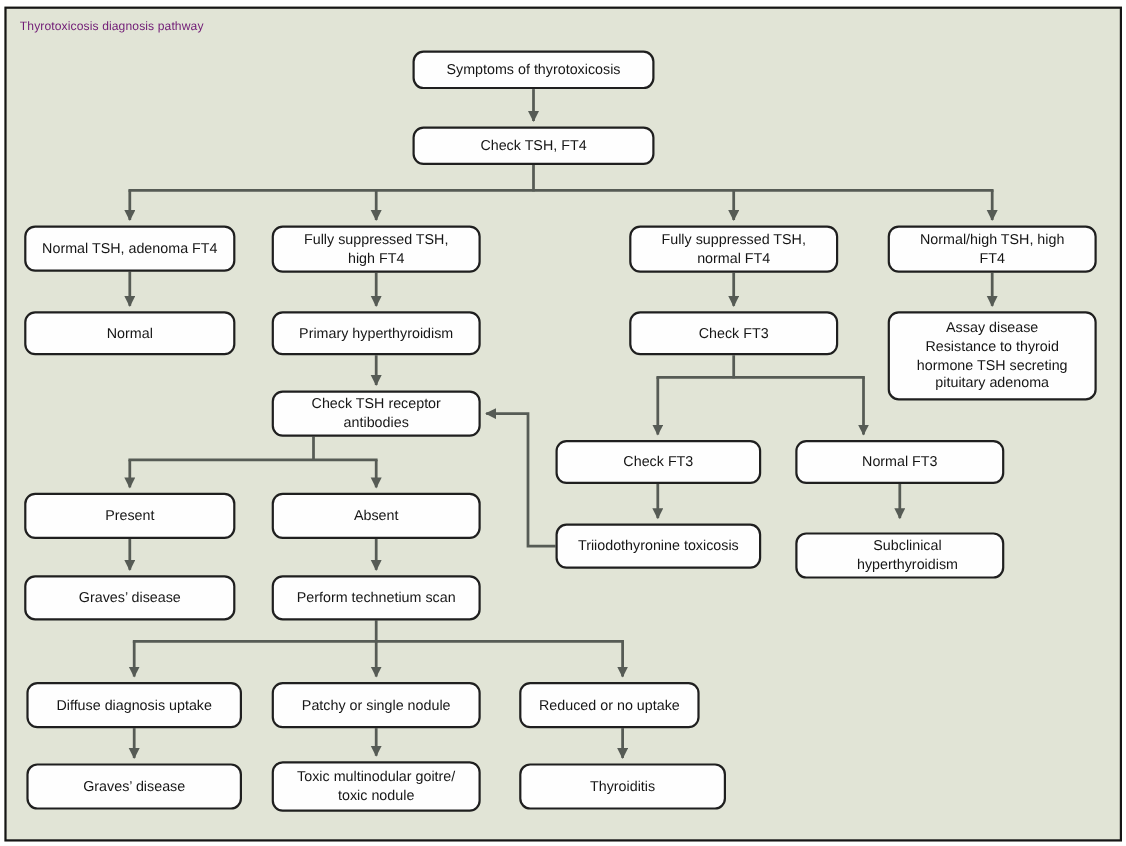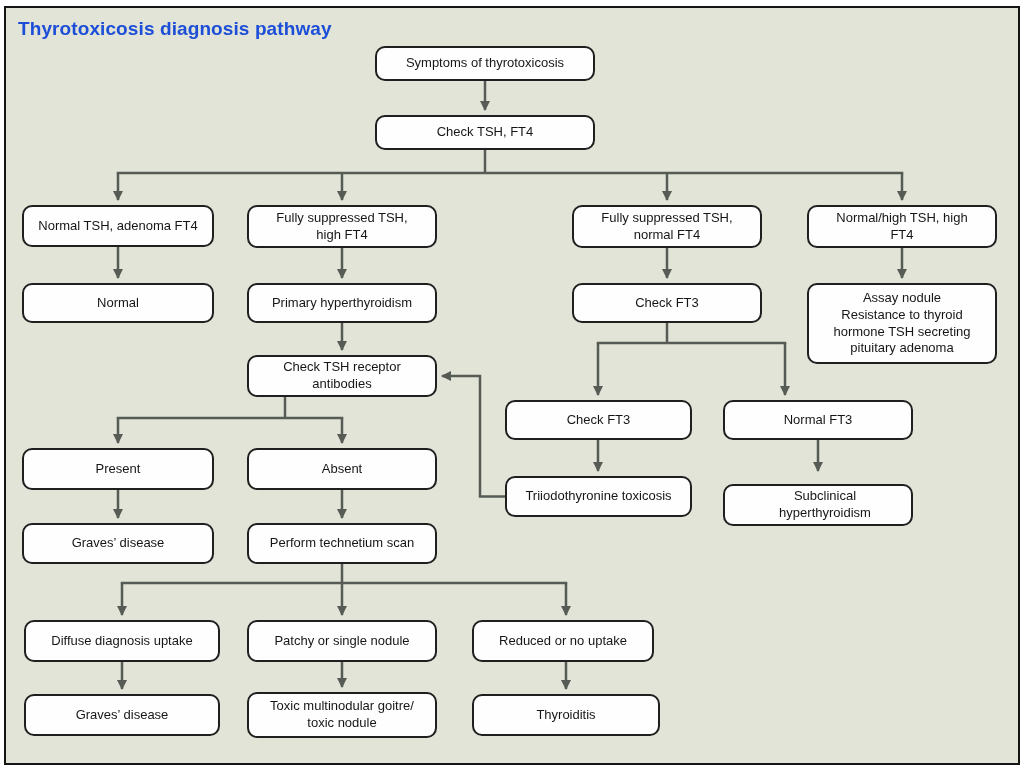--- a/index.html
+++ b/index.html
@@ -14,23 +14,23 @@
   .frame {
     position: absolute;
     left: 4px; top: 6px;
     width: 1016px; height: 759px;
     background: #e1e4d6;
     border: 2.5px solid #151515;
   }
   .diagram-title {
     position: absolute;
     left: 18px; top: 18px;
-    font-size: 19px;
-    font-weight: bold;
-    color: #1d4ed8;
+    font-size: 11px;
+    font-weight: normal;
+    color: #701a75;
     letter-spacing: 0.1px;
   }
   svg.connectors {
     position: absolute;
     left: 0; top: 0;
     width: 1024px; height: 769px;
     pointer-events: none;
   }
   .node {
     position: absolute;
@@ -116,21 +116,21 @@
 <div class="node" style="left:247px; top:205px; width:190px; height:43px;">Fully suppressed TSH,
 high FT4</div>
 <div class="node" style="left:572px; top:205px; width:190px; height:43px;">Fully suppressed TSH,
 normal FT4</div>
 <div class="node" style="left:807px; top:205px; width:190px; height:43px;">Normal/high TSH, high
 FT4</div>
 
 <div class="node" style="left:22px;  top:283px; width:192px; height:40px;">Normal</div>
 <div class="node" style="left:247px; top:283px; width:190px; height:40px;">Primary hyperthyroidism</div>
 <div class="node" style="left:572px; top:283px; width:190px; height:40px;">Check FT3</div>
-<div class="node" style="left:807px; top:283px; width:190px; height:81px;">Assay nodule
+<div class="node" style="left:807px; top:283px; width:190px; height:81px;">Assay disease
 Resistance to thyroid
 hormone TSH secreting
 pituitary adenoma</div>
 
 <div class="node" style="left:247px; top:355px; width:190px; height:42px;">Check TSH receptor
 antibodies</div>
 
 <div class="node" style="left:505px; top:400px; width:187px; height:40px;">Check FT3</div>
 <div class="node" style="left:723px; top:400px; width:190px; height:40px;">Normal FT3</div>
 
@@ -139,18 +139,18 @@
 
 <div class="node" style="left:505px; top:476px; width:187px; height:41px;">Triiodothyronine toxicosis</div>
 <div class="node" style="left:723px; top:484px; width:190px; height:42px;padding-left:20px;">Subclinical
 hyperthyroidism</div>
 
 <div class="node" style="left:22px;  top:523px; width:192px; height:41px;">Graves’ disease</div>
 <div class="node" style="left:247px; top:523px; width:190px; height:41px;">Perform technetium scan</div>
 
 <div class="node" style="left:24px;  top:620px; width:196px; height:42px;">Diffuse diagnosis uptake</div>
 <div class="node" style="left:247px; top:620px; width:190px; height:42px;">Patchy or single nodule</div>
-<div class="node" style="left:472px; top:620px; width:182px; height:42px;">Reduced or no uptake</div>
+<div class="node" style="left:472px; top:620px; width:164px; height:42px;">Reduced or no uptake</div>
 
 <div class="node" style="left:24px;  top:694px; width:196px; height:42px;">Graves’ disease</div>
 <div class="node" style="left:247px; top:692px; width:190px; height:46px;">Toxic multinodular goitre/
 toxic nodule</div>
 <div class="node" style="left:472px; top:694px; width:188px; height:42px;">Thyroiditis</div>
 
 </body></html>

